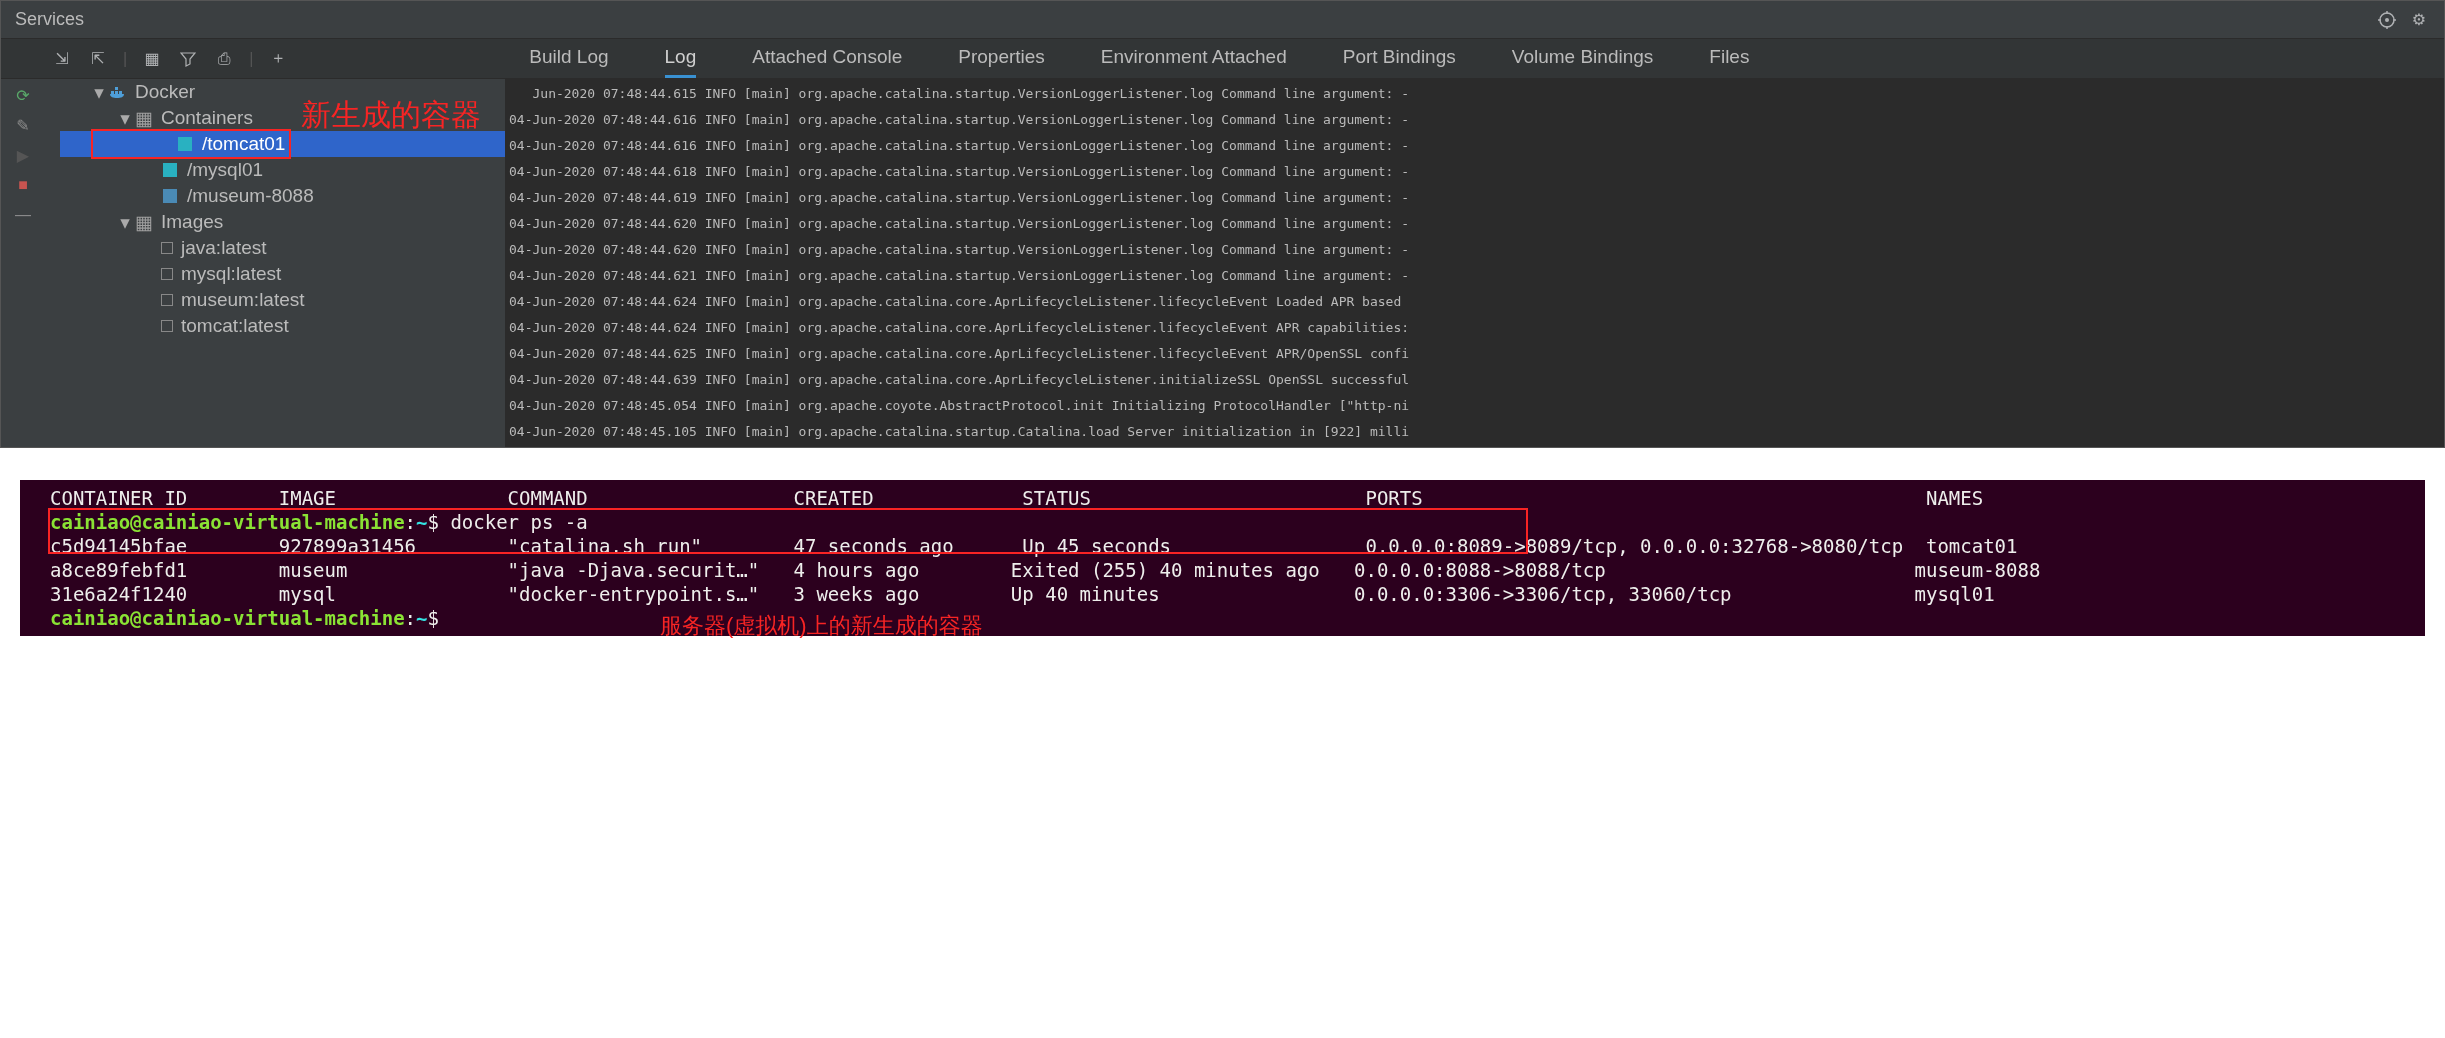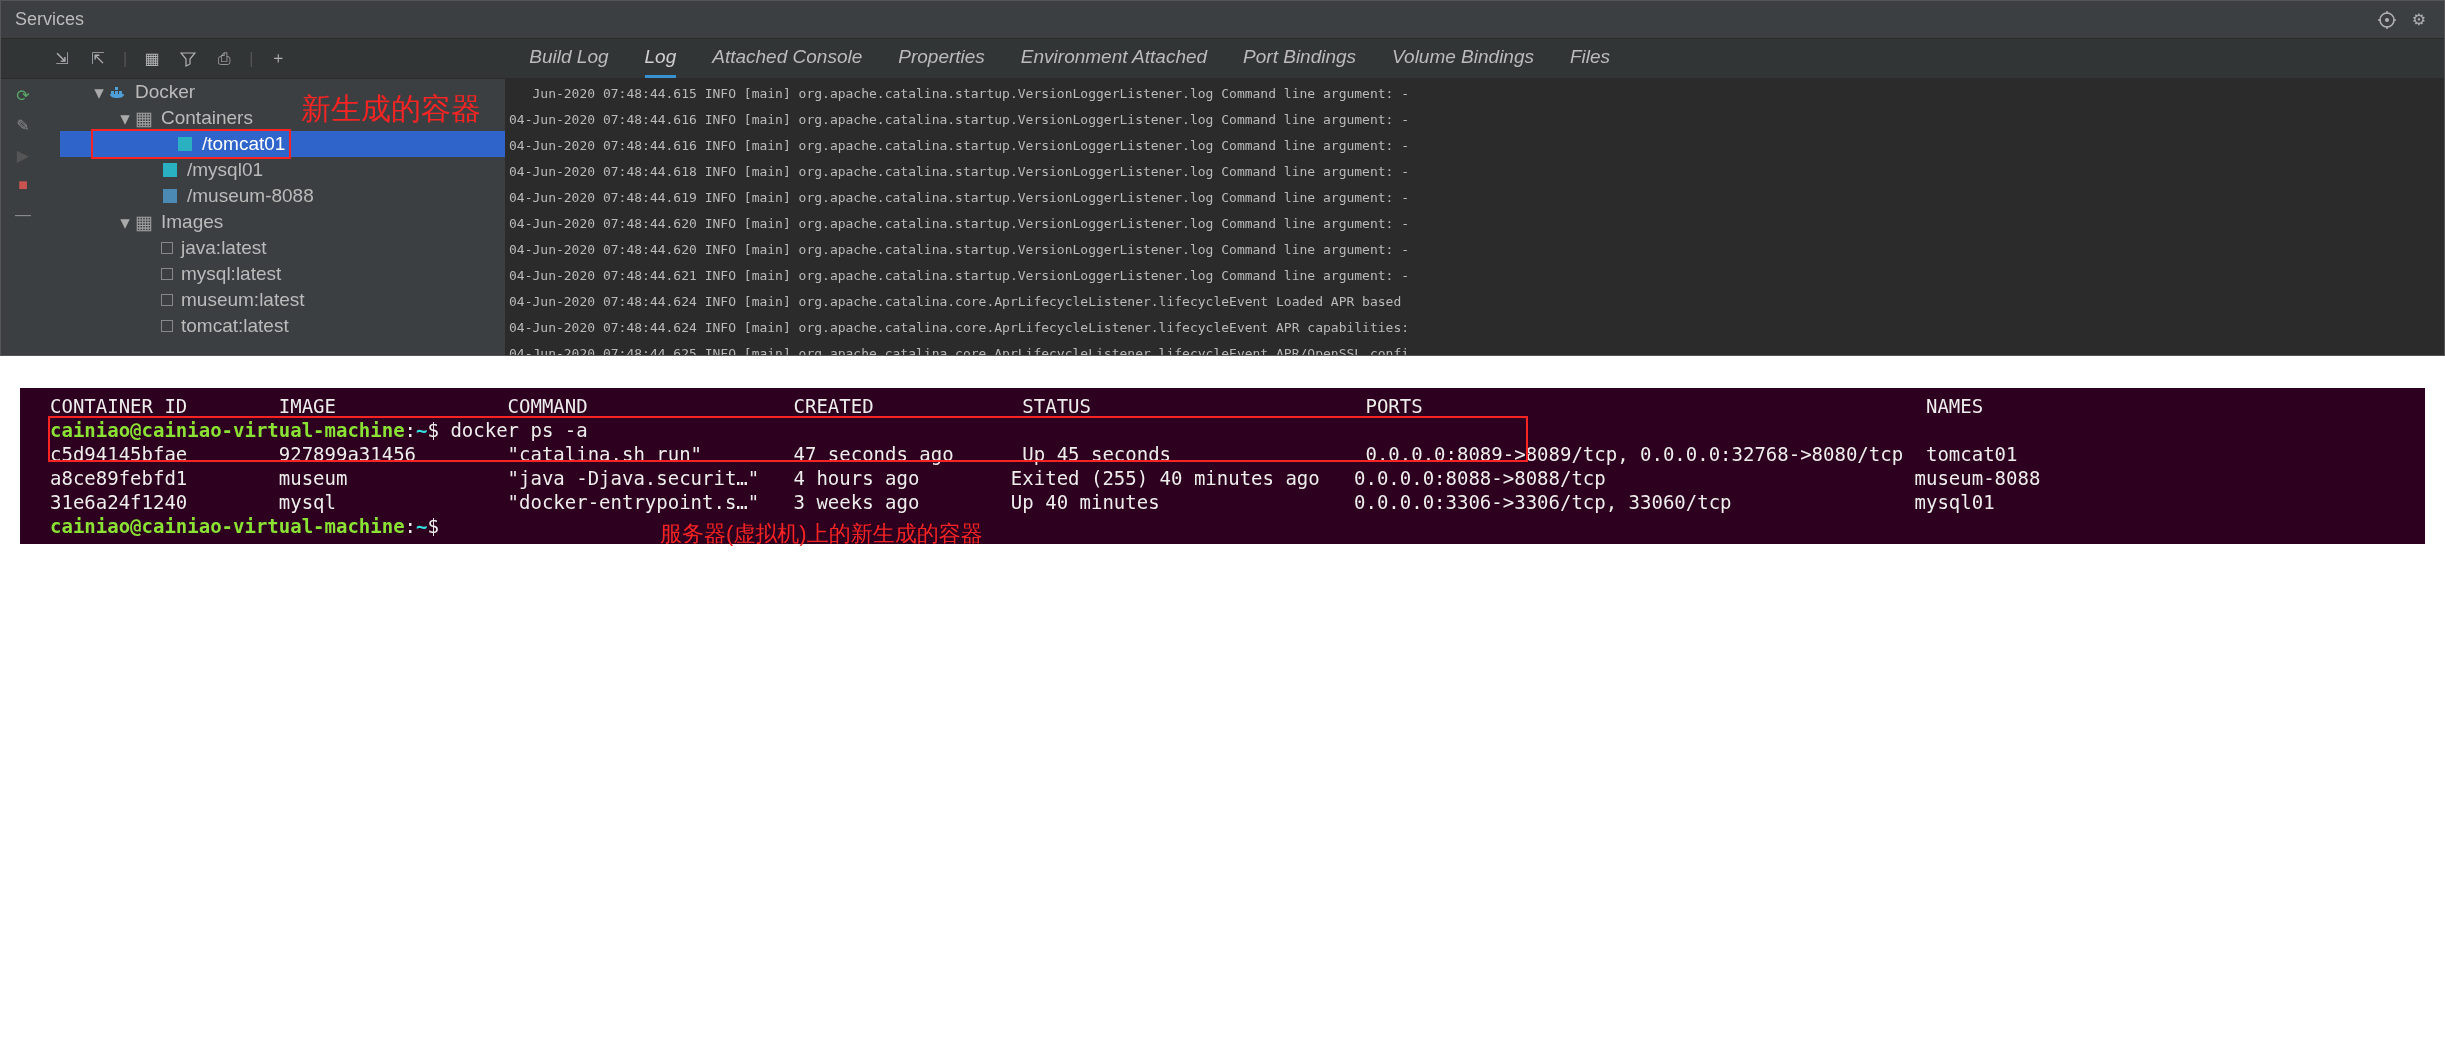--- a/index.html
+++ b/index.html
@@ -1,24 +1,24 @@
 <!DOCTYPE html>
 <html><head>
 <meta charset="utf-8">
 <style>
 * { margin:0; padding:0; box-sizing:border-box; }
 body { font-family:"Segoe UI",Arial,sans-serif; background:#fff; width:2445px; height:1038px; overflow:hidden; }
-.ide-panel { background:#3b3f41; color:#bbbbbb; position:relative; height:356px; border:1px solid #555; }
+.ide-panel { background:#3b3f41; color:#bbbbbb; position:relative; height:448px; border:1px solid #555; }
 .services-header { display:flex; align-items:center; justify-content:space-between; height:38px; padding:0 14px; background:#3b3f41; border-bottom:1px solid #2b2b2b; }
 .services-title { font-size:18px; color:#bbbbbb; }
 .services-header-right { display:flex; gap:10px; align-items:center; }
 .icon-btn { width:22px; height:22px; display:inline-flex; align-items:center; justify-content:center; color:#afb1b3; cursor:pointer; font-size:16px; }
 .toolbar-row { display:flex; align-items:center; height:40px; background:#323536; border-bottom:1px solid #2b2b2b; }
 .toolbar-left { display:flex; gap:14px; padding:0 10px 0 50px; align-items:center; }
-.tabs { display:flex; gap:36px; padding-left:30px; font-size:19px; align-items:center; height:100%;font-style:italic; }
+.tabs { display:flex; gap:56px; padding-left:30px; font-size:19px; align-items:center; height:100%; }
 .tab { color:#bbbbbb; cursor:pointer; height:100%; display:flex; align-items:center; border-bottom:3px solid transparent; }
 .tab.active { color:#d0d0d0; border-bottom:3px solid #3991d2; }
 .body-row { display:flex; height:calc(100% - 78px); }
 .left-rail { width:44px; background:#3b3f41; display:flex; flex-direction:column; align-items:center; padding-top:6px; gap:10px; }
 .rail-icon { width:20px; height:20px; display:flex; align-items:center; justify-content:center; color:#8c8c8c; }
 .tree { width:460px; background:#3b3f41; font-size:19px; overflow:hidden; position:relative; }
 .tree-row { display:flex; align-items:center; height:26px; white-space:nowrap; cursor:pointer; }
 .tree-row.selected { background:#2f65ca; color:#fff;margin-left:15px; }
 .pad1 { padding-left:46px; }
 .pad2 { padding-left:72px; }
@@ -170,21 +170,21 @@
 04-Jun-2020 07:48:44.621 INFO [main] org.apache.catalina.startup.VersionLoggerListener.log Command line argument: -
 04-Jun-2020 07:48:44.624 INFO [main] org.apache.catalina.core.AprLifecycleListener.lifecycleEvent Loaded APR based 
 04-Jun-2020 07:48:44.624 INFO [main] org.apache.catalina.core.AprLifecycleListener.lifecycleEvent APR capabilities:
 04-Jun-2020 07:48:44.625 INFO [main] org.apache.catalina.core.AprLifecycleListener.lifecycleEvent APR/OpenSSL confi
 04-Jun-2020 07:48:44.639 INFO [main] org.apache.catalina.core.AprLifecycleListener.initializeSSL OpenSSL successful
 04-Jun-2020 07:48:45.054 INFO [main] org.apache.coyote.AbstractProtocol.init Initializing ProtocolHandler ["http-ni
 04-Jun-2020 07:48:45.105 INFO [main] org.apache.catalina.startup.Catalina.load Server initialization in [922] milli
 04-Jun-2020 07:48:45.217 INFO [main] org.apache.catalina.core.StandardService.startInternal Starting service [Catal</div>
   </div>
 
-  <div class="annot-red" style="left:300px; top:88px;">新生成的容器</div>
+  <div class="annot-red" style="left:300px; top:94px;">新生成的容器</div>
 </div>
 
 <div class="gap"></div>
 
 <div class="terminal">
   <div class="term-line wht">CONTAINER ID        IMAGE               COMMAND                  CREATED             STATUS                        PORTS                                            NAMES</div>
   <div class="term-line"><span class="grn">cainiao@cainiao-virtual-machine</span><span class="wht">:</span><span class="cyn">~</span><span class="wht">$</span> <span class="wht">docker ps -a</span></div>
   <div class="term-line wht">c5d94145bfae        927899a31456        "catalina.sh run"        47 seconds ago      Up 45 seconds                 0.0.0.0:8089-&gt;8089/tcp, 0.0.0.0:32768-&gt;8080/tcp  tomcat01</div>
   <div class="term-line wht">a8ce89febfd1        museum              "java -Djava.securit…"   4 hours ago        Exited (255) 40 minutes ago   0.0.0.0:8088-&gt;8088/tcp                           museum-8088</div>
   <div class="term-line wht">31e6a24f1240        mysql               "docker-entrypoint.s…"   3 weeks ago        Up 40 minutes                 0.0.0.0:3306-&gt;3306/tcp, 33060/tcp                mysql01</div>

